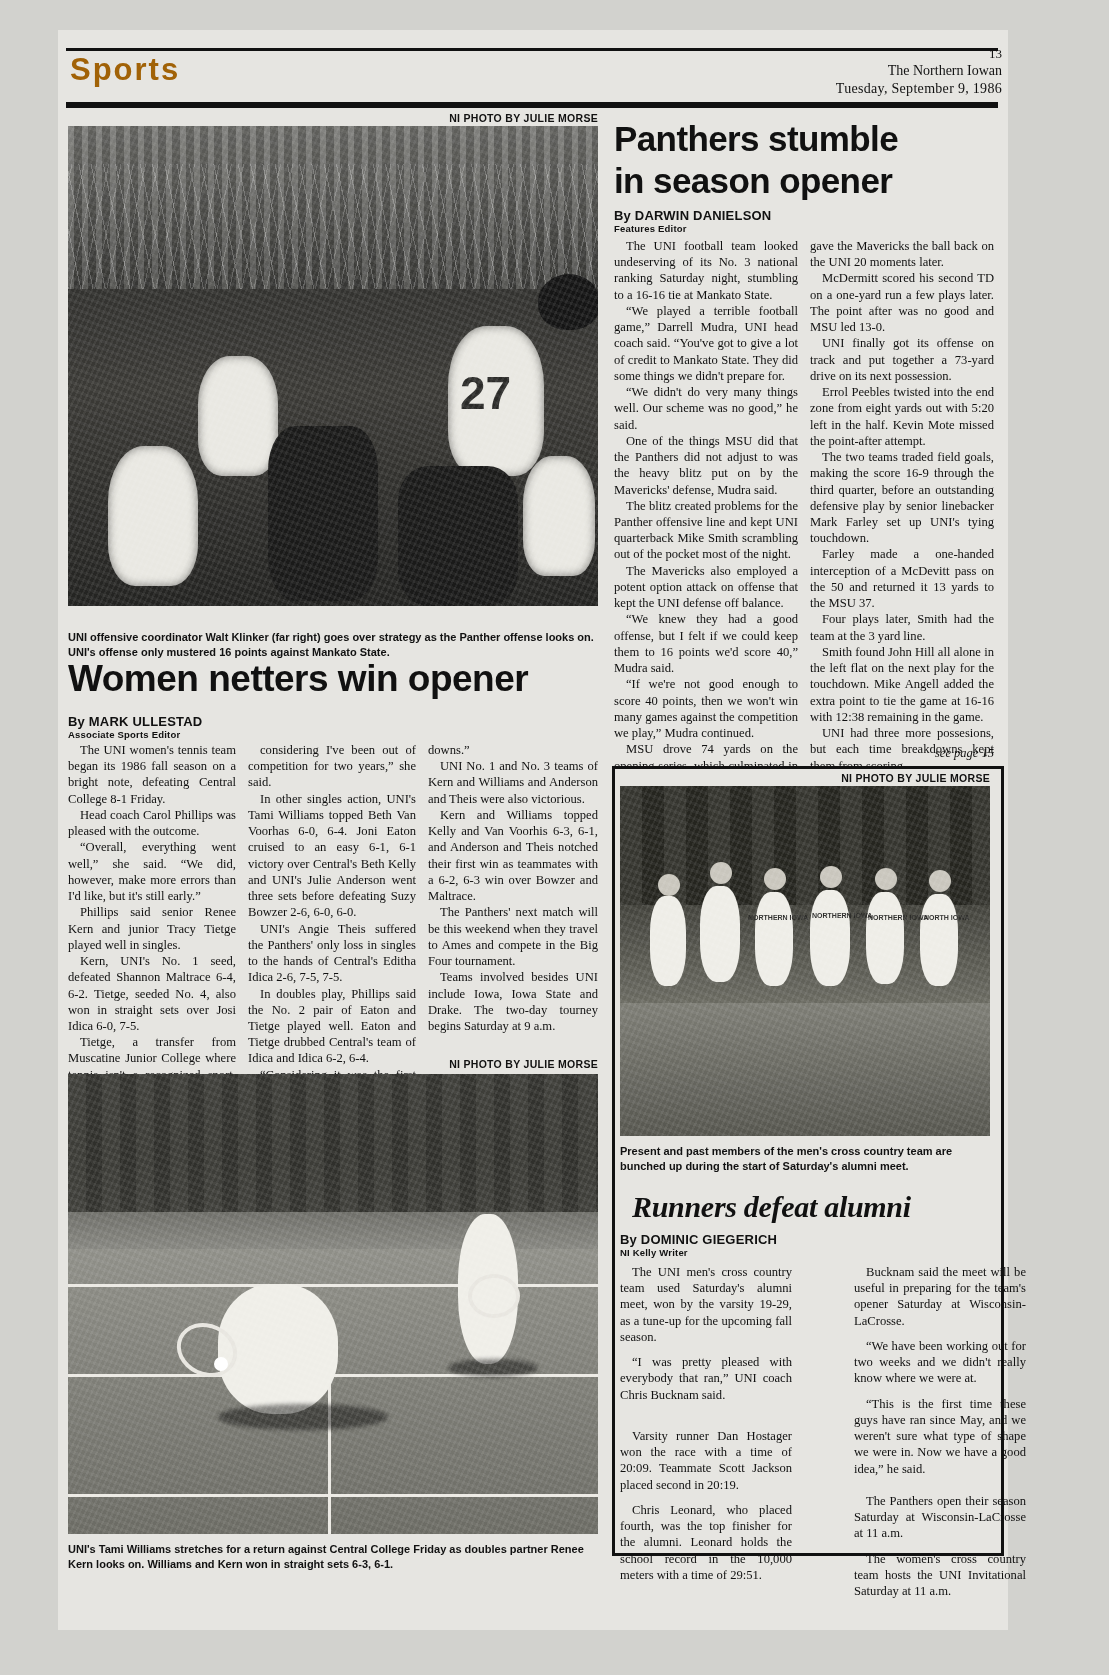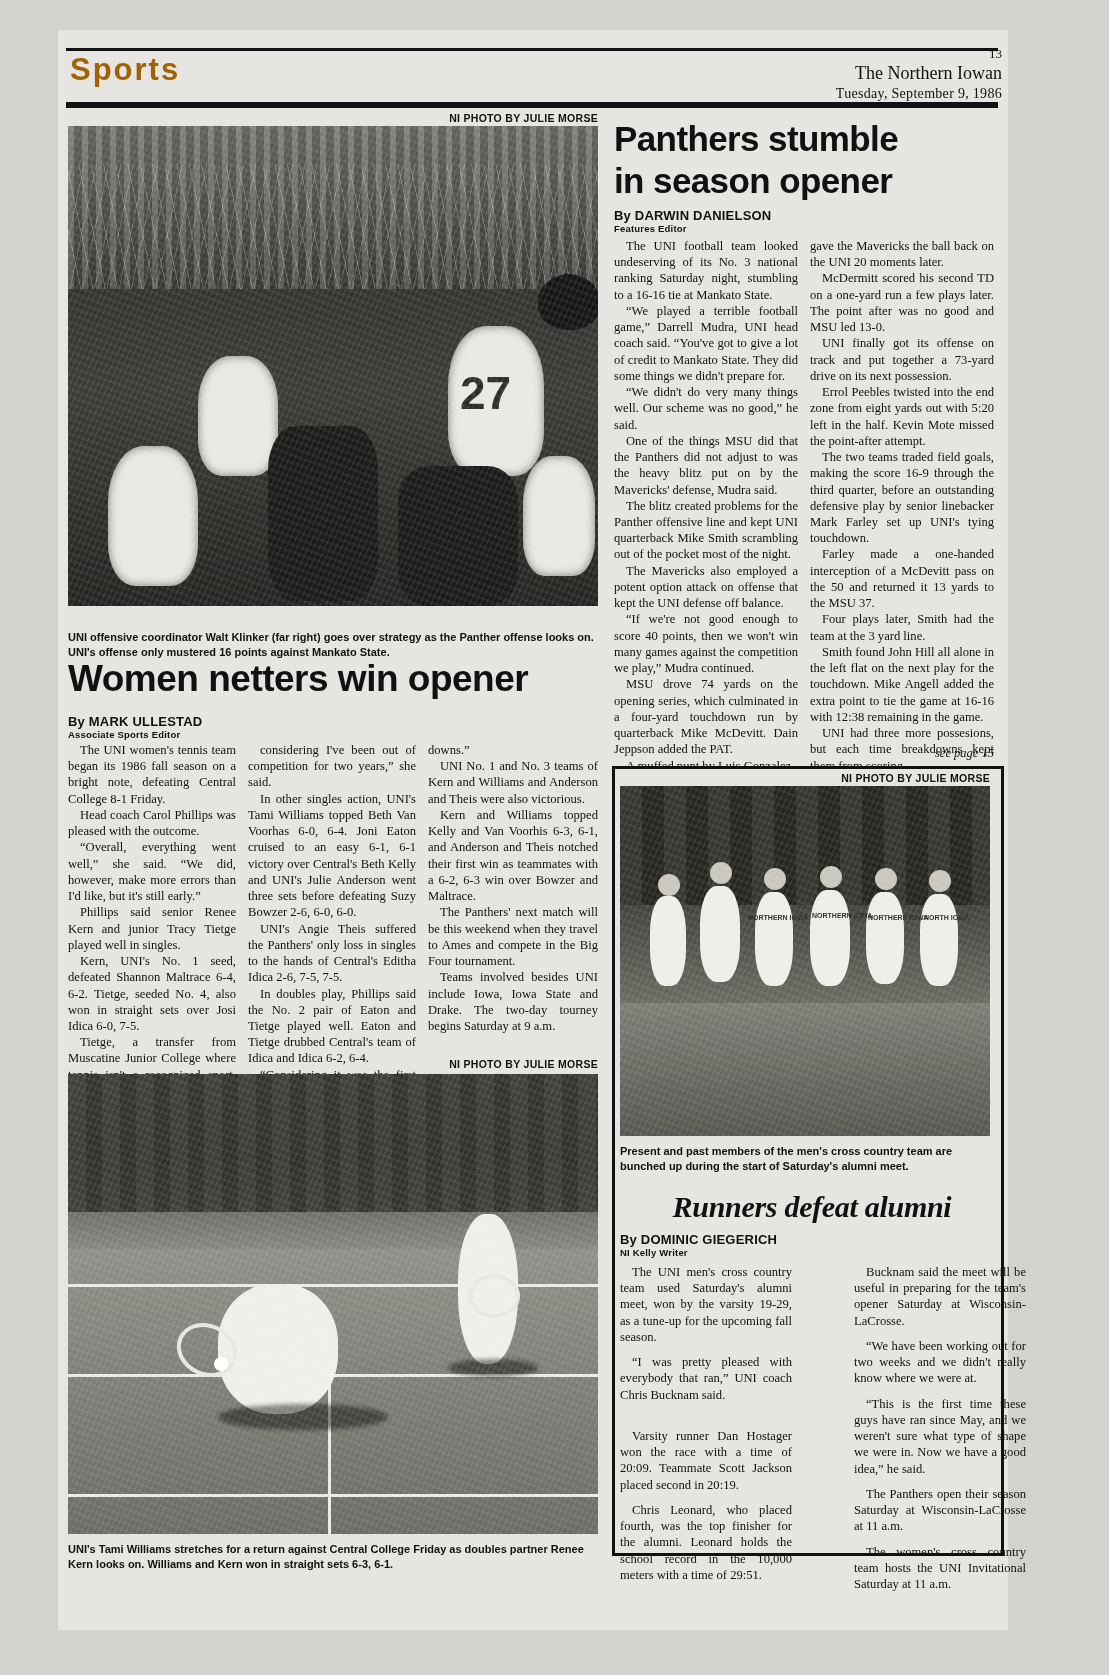--- a/index.html
+++ b/index.html
@@ -29,21 +29,21 @@
   }
   .section-title{
     position:absolute;left:12px;top:22px;
     font-family:"Liberation Sans", sans-serif;
     font-weight:bold;font-size:31px;letter-spacing:2px;color:#a16207;
   }
   .paperinfo{
     position:absolute;right:6px;top:16px;text-align:right;line-height:1.25;
   }
   .paperinfo .pagenum{font-size:13px;font-family:"Liberation Serif",serif;}
-  .paperinfo .pname{font-size:18px;}
+  .paperinfo .pname{font-size:14px;}
   .paperinfo .pdate{font-size:14px;letter-spacing:.3px;}
 
   
   .credit{
     font-family:"Liberation Sans", sans-serif;
     font-size:10.5px;font-weight:bold;letter-spacing:.3px;
     text-align:right;color:#111;
   }
   .cap{
     font-family:"Liberation Sans", sans-serif;
@@ -251,20 +251,21 @@
     <div class="bytitle">Features Editor</div>
   </div>
 
   <div class="col" style="left:556px;top:208px;width:184px;">
     <p class="body">The UNI football team looked undeserving of its No. 3 national ranking Saturday night, stumbling to a 16-16 tie at Mankato State.</p>
     <p class="body">“We played a terrible football game,” Darrell Mudra, UNI head coach said. “You've got to give a lot of credit to Mankato State. They did some things we didn't prepare for.</p>
     <p class="body">“We didn't do very many things well. Our scheme was no good,” he said.</p>
     <p class="body">One of the things MSU did that the Panthers did not adjust to was the heavy blitz put on by the Mavericks' defense, Mudra said.</p>
     <p class="body">The blitz created problems for the Panther offensive line and kept UNI quarterback Mike Smith scrambling out of the pocket most of the night.</p>
     <p class="body">The Mavericks also employed a potent option attack on offense that kept the UNI defense off balance.</p>
+    <p class="body">“We knew they had a good offense, but I felt if we could keep them to 16 points we'd score 40,” Mudra said.</p>
     <p class="body">“If we're not good enough to score 40 points, then we won't win many games against the competition we play,” Mudra continued.</p>
     <p class="body">MSU drove 74 yards on the opening series, which culminated in a four-yard touchdown run by quarterback Mike McDevitt. Dain Jeppson added the PAT.</p>
     <p class="body">A muffed punt by Luis Gonzalez</p>
   </div>
 
   <div class="col" style="left:752px;top:208px;width:184px;">
     <p class="body" style="text-indent:0;">gave the Mavericks the ball back on the UNI 20 moments later.</p>
     <p class="body">McDermitt scored his second TD on a one-yard run a few plays later. The point after was no good and MSU led 13-0.</p>
     <p class="body">UNI finally got its offense on track and put together a 73-yard drive on its next possession.</p>
     <p class="body">Errol Peebles twisted into the end zone from eight yards out with 5:20 left in the half. Kevin Mote missed the point-after attempt.</p>
@@ -301,35 +302,35 @@
     <div class="head" style="left:309px;top:84px;width:22px;height:22px;"></div>
     <div style="position:absolute;left:128px;top:128px;font-family:'Liberation Sans',sans-serif;font-size:7px;font-weight:bold;color:#2a2a28;line-height:1;">NORTHERN IOWA</div>
     <div style="position:absolute;left:192px;top:126px;font-family:'Liberation Sans',sans-serif;font-size:7px;font-weight:bold;color:#2a2a28;line-height:1;">NORTHERN IOWA</div>
     <div style="position:absolute;left:248px;top:128px;font-family:'Liberation Sans',sans-serif;font-size:7px;font-weight:bold;color:#2a2a28;line-height:1;">NORTHERN IOWA</div>
     <div style="position:absolute;left:304px;top:128px;font-family:'Liberation Sans',sans-serif;font-size:7px;font-weight:bold;color:#2a2a28;line-height:1;">NORTH IOWA</div>
     <div class="grain"></div>
   </div>
 
   <div class="cap" style="position:absolute;left:562px;top:1114px;width:370px;">Present and past members of the men's cross country team are bunched up during the start of Saturday's alumni meet.</div>
 
-  <div class="hl-runners" style="position:absolute;left:574px;top:1160px;width:360px;text-align:center;">Runners defeat alumni</div>
+  <div class="hl-runners" style="position:absolute;left:574px;top:1160px;width:360px;">Runners defeat alumni</div>
 
   <div style="position:absolute;left:562px;top:1202px;">
     <div class="byline">By DOMINIC GIEGERICH</div>
     <div class="bytitle">NI Kelly Writer</div>
   </div>
 
   <div class="col" style="left:562px;top:1234px;width:172px;">
     <p class="body">The UNI men's cross country team used Saturday's alumni meet, won by the varsity 19-29, as a tune-up for the upcoming fall season.</p>
     <p class="body" style="margin-top:9px;">“I was pretty pleased with everybody that ran,” UNI coach Chris Bucknam said.</p>
     <p class="body" style="margin-top:25px;">Varsity runner Dan Hostager won the race with a time of 20:09. Teammate Scott Jackson placed second in 20:19.</p>
     <p class="body" style="margin-top:9px;">Chris Leonard, who placed fourth, was the top finisher for the alumni. Leonard holds the school record in the 10,000 meters with a time of 29:51.</p>
   </div>
   <div class="col" style="left:796px;top:1234px;width:172px;">
     <p class="body">Bucknam said the meet will be useful in preparing for the team's opener Saturday at Wisconsin-LaCrosse.</p>
     <p class="body" style="margin-top:9px;">“We have been working out for two weeks and we didn't really know where we were at.</p>
     <p class="body" style="margin-top:9px;">“This is the first time these guys have ran since May, and we weren't sure what type of shape we were in. Now we have a good idea,” he said.</p>
-    <p class="body" style="margin-top:9px;">The Panthers open their season Saturday at Wisconsin-LaCrosse at 11 a.m.</p>
+    <p class="body" style="margin-top:16px;">The Panthers open their season Saturday at Wisconsin-LaCrosse at 11 a.m.</p>
     <p class="body" style="margin-top:9px;">The women's cross country team hosts the UNI Invitational Saturday at 11 a.m.</p>
   </div>
 
  </div>
 </div>
 
 </body></html>

